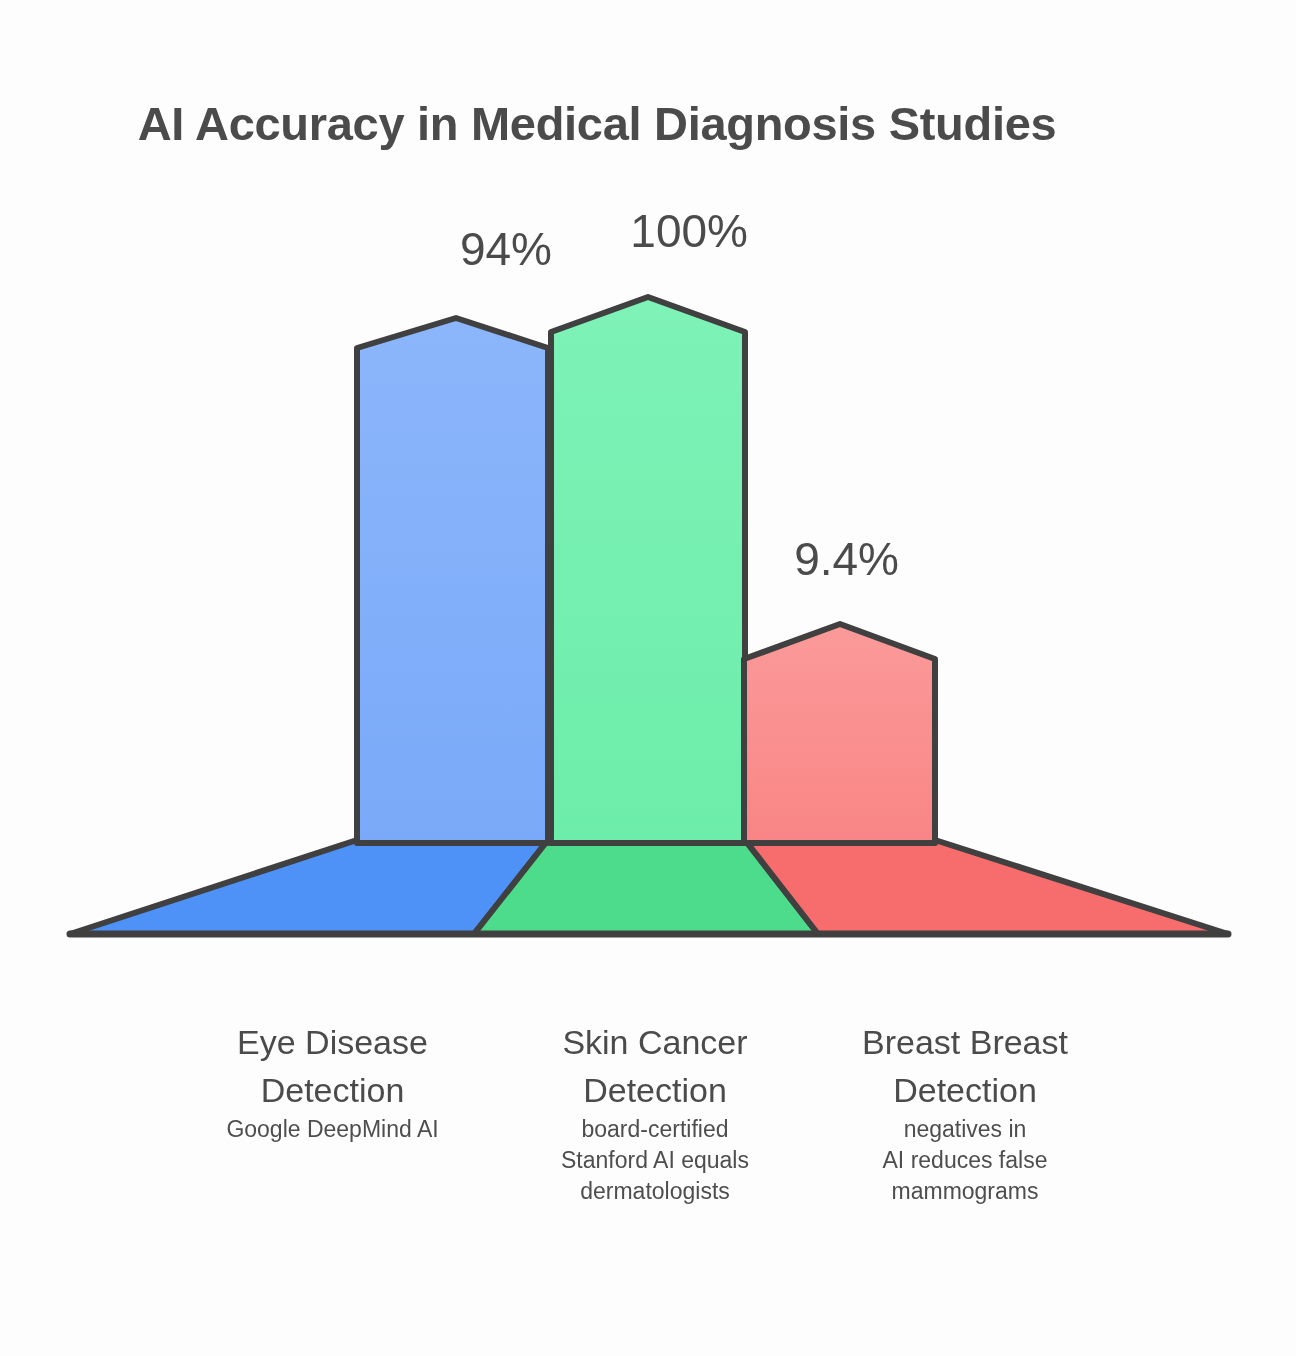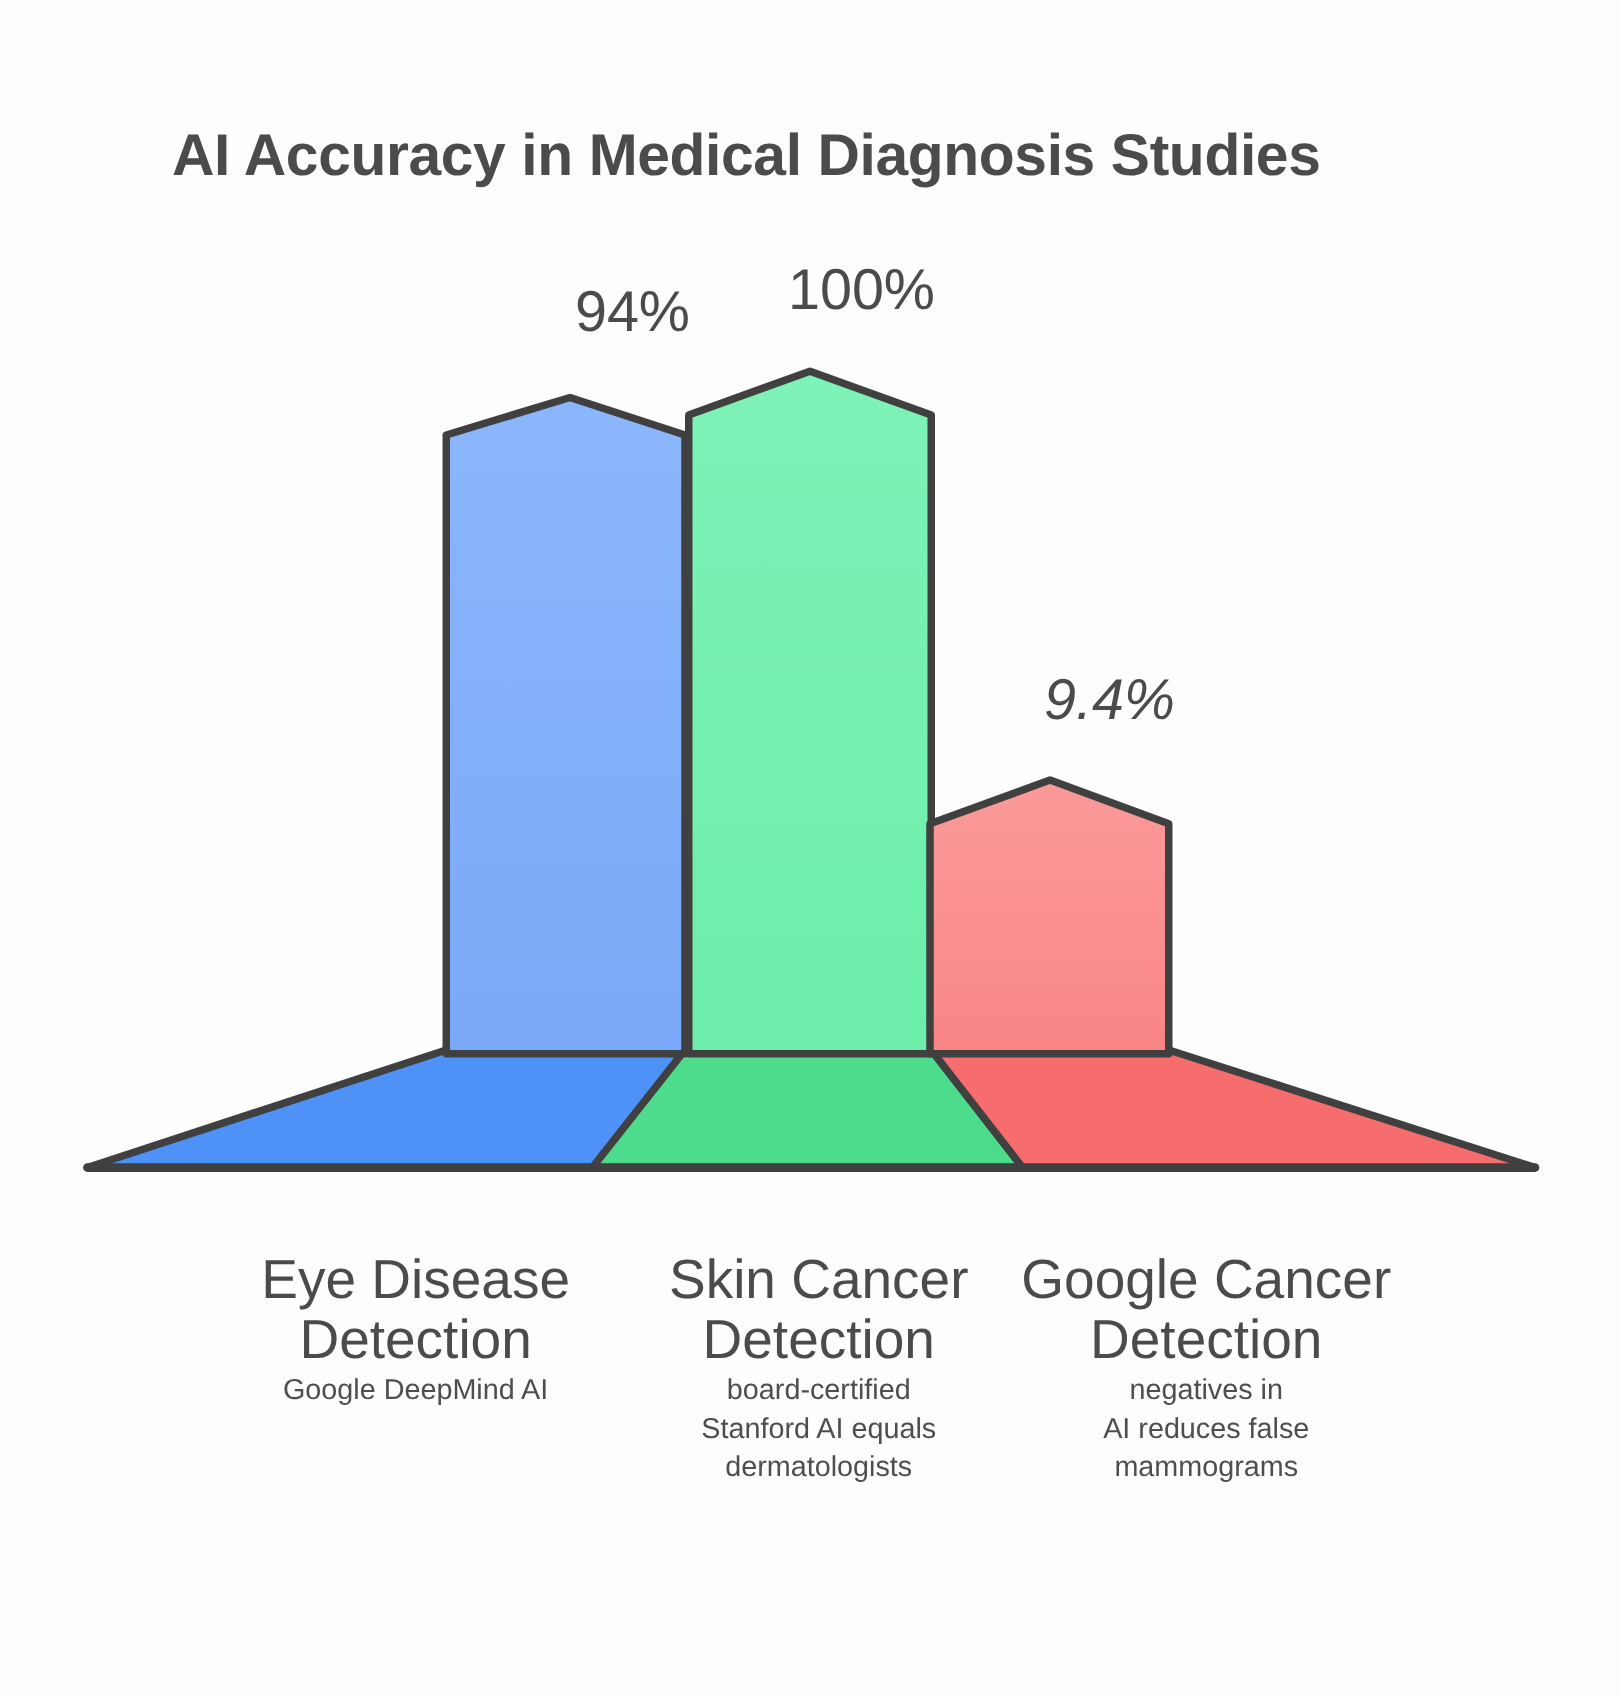--- a/index.html
+++ b/index.html
@@ -55,44 +55,45 @@
     position: absolute;
     text-align: right;
     font-size: 46px;
     font-weight: 400;
     color: #4b4b4b;
     font-family: "Liberation Sans", sans-serif;
     white-space: nowrap;
   }
   .value-label.v0 { left: 352px; top: 222px; width: 200px; }
   .value-label.v1 { left: 548px; top: 204px; width: 200px; }
-  .value-label.v2 { left: 740px; top: 532px; width: 200px; font-style: italic; }
+  .value-label.v2 { left: 699px; top: 532px; width: 200px; }
 
   
   .categories {
     position: absolute;
     top: 1000px;
     left: 0;
     width: 1296px;
     height: 280px;
   }
   .cat {
     position: absolute;
     text-align: center;
   }
   .cat-0 { left: 145px; width: 375px; }
   .cat-1 { left: 505px; width: 300px; }
   .cat-2 { left: 815px; width: 300px; }
 
   .cat-name {
-    font-size: 44px;
+    font-size: 34px;
     line-height: 48px;
     font-weight: 400;
     color: #4b4b4b;
     font-family: "Liberation Sans", sans-serif;
+    margin-top: 18px;
   }
   .cat-desc {
     margin-top: 0;
     font-size: 23px;
     line-height: 31px;
     font-weight: 400;
     color: #4e4e4e;
     font-family: "Liberation Sans", sans-serif;
   }
 </style>
@@ -166,21 +167,21 @@
       </div>
       <div class="cat-desc">
         <div>board-certified</div>
         <div>Stanford AI equals</div>
         <div>dermatologists</div>
       </div>
     </div>
 
     <div class="cat cat-2">
       <div class="cat-name">
-        <div>Google Cancer</div>
+        <div>Breast Breast</div>
         <div>Detection</div>
       </div>
       <div class="cat-desc">
         <div>negatives in</div>
         <div>AI reduces false</div>
         <div>mammograms</div>
       </div>
     </div>
 
   </div>

